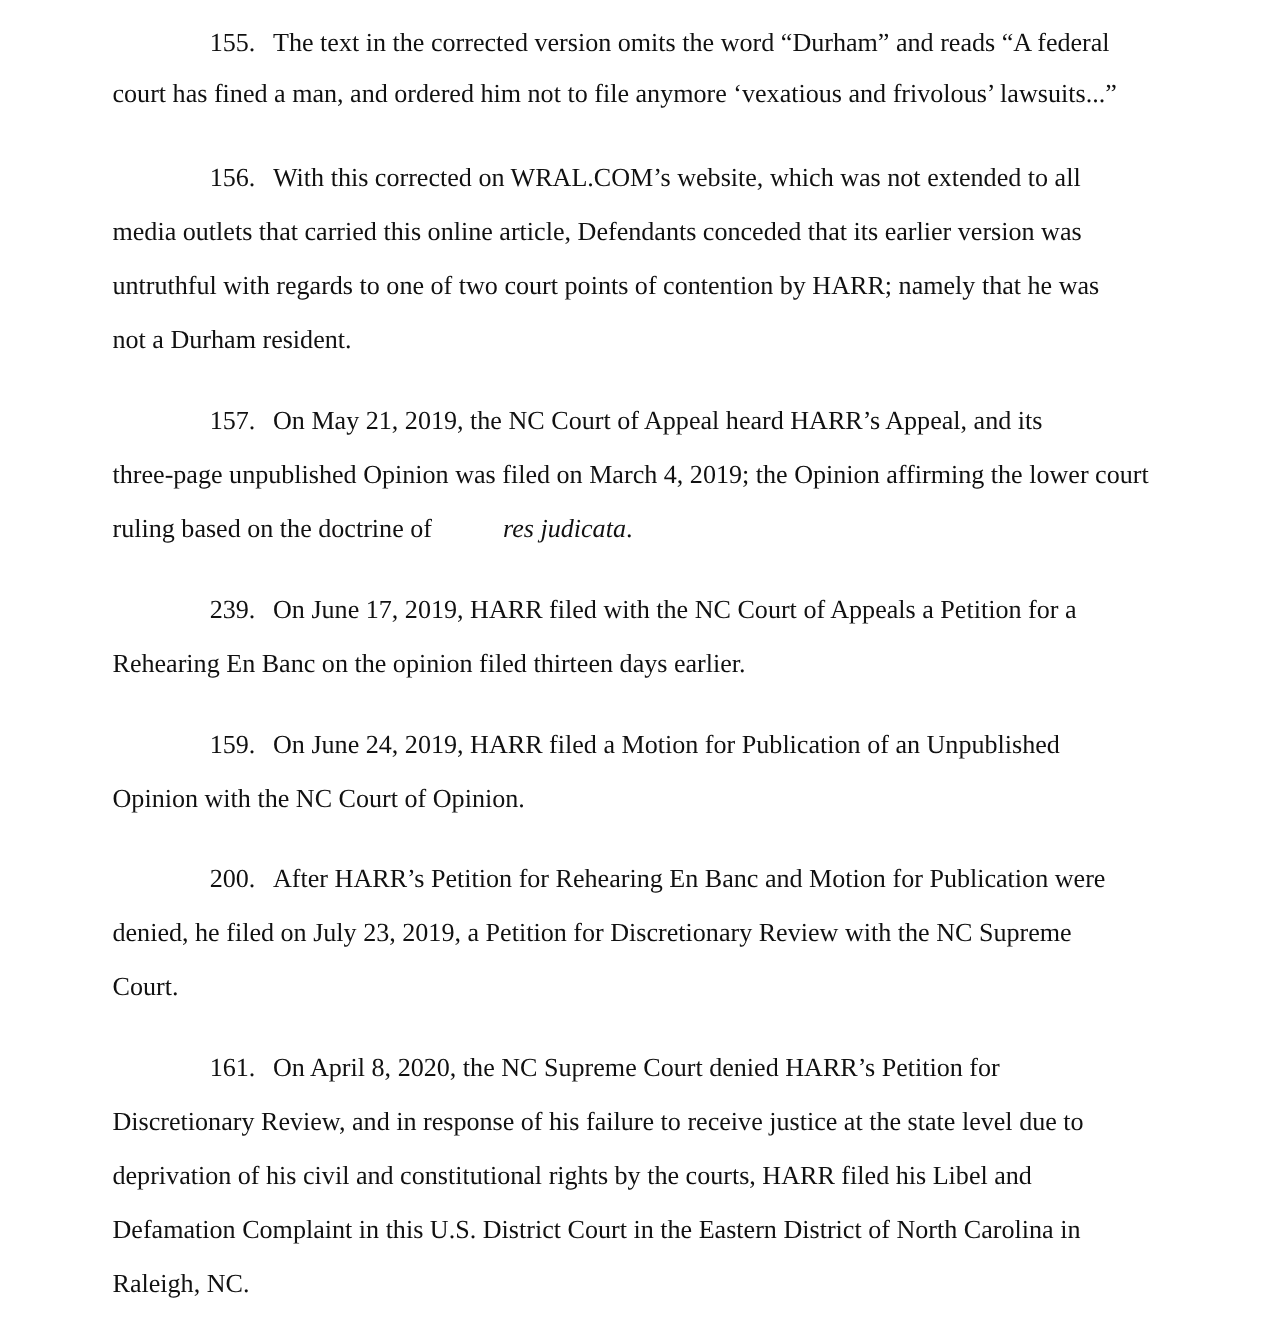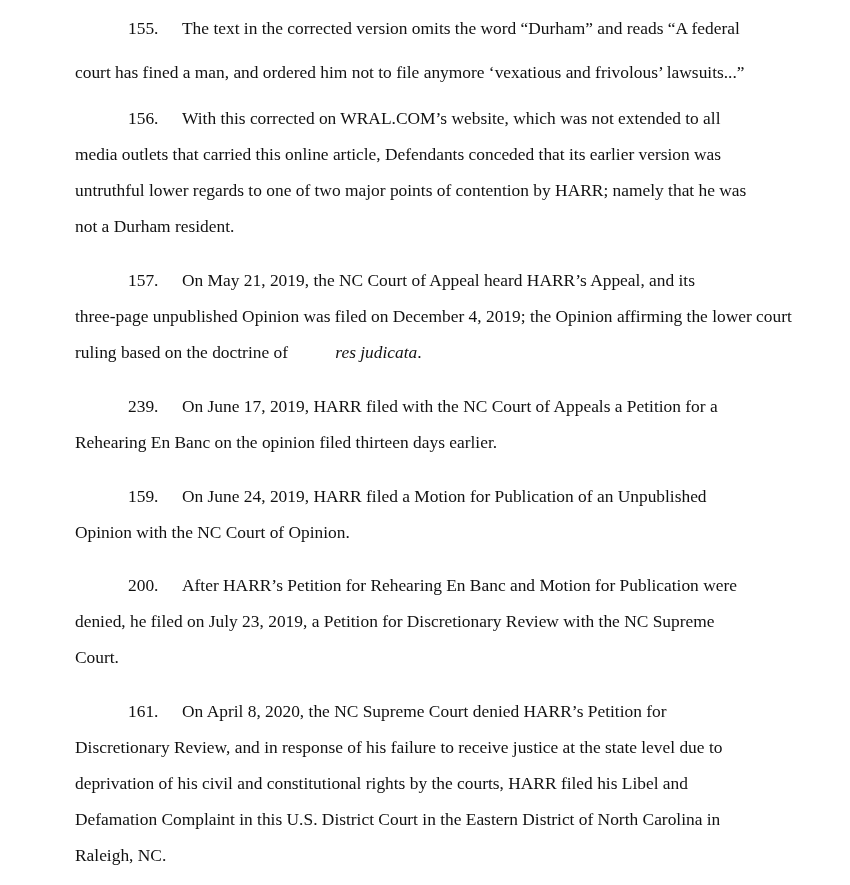--- a/index.html
+++ b/index.html
@@ -7,43 +7,43 @@
     width: 850px; height: 885px; position: relative; overflow: hidden;
     font-family: "Liberation Serif", "DejaVu Serif", serif;
     color: #111111;
   }
   .page { position: absolute; left: 0; top: 0; width: 850px; height: 885px; }
   .line {
     position: absolute; left: 75px; white-space: nowrap;
     font-size: 17.4px; line-height: 20px; height: 20px;
   }
   .line.first { left: 128px; }
-  .num { display: inline-block; width: 54px; }
+  .num { display: inline-block; width: 54px; text-align: center; }
   em { font-style: italic; margin-left: 43px; }
 </style>
 </head>
 <body>
 
 <div class="page">
 
   <div>
     <div class="line first" style="top:18px"><span class="num">155.</span><span>The text in the corrected version omits the word “Durham” and reads “A federal</span></div>
-    <div class="line" style="top:62px">court has fined a man, and ordered him not to file anymore ‘vexatious and frivolous’ lawsuits...”</div>
+    <div class="line" style="top:52px">court has fined a man, and ordered him not to file anymore ‘vexatious and frivolous’ lawsuits...”</div>
   </div>
 
   <div>
     <div class="line first" style="top:108px"><span class="num">156.</span><span>With this corrected on WRAL.COM’s website, which was not extended to all</span></div>
     <div class="line" style="top:144px">media outlets that carried this online article, Defendants conceded that its earlier version was</div>
-    <div class="line" style="top:180px">untruthful lower regards to one of two major points of contention by HARR; namely that he was</div>
+    <div class="line" style="top:180px">untruthful with regards to one of two court points of contention by HARR; namely that he was</div>
     <div class="line" style="top:216px">not a Durham resident.</div>
   </div>
 
   <div>
     <div class="line first" style="top:270px"><span class="num">157.</span><span>On May 21, 2019, the NC Court of Appeal heard HARR’s Appeal, and its</span></div>
-    <div class="line" style="top:306px">three-page unpublished Opinion was filed on December 4, 2019; the Opinion affirming the lower court</div>
+    <div class="line" style="top:306px">three-page unpublished Opinion was filed on March 4, 2019; the Opinion affirming the lower court</div>
     <div class="line" style="top:342px"><span>ruling based on the doctrine of </span><em>res judicata</em><span>.</span></div>
   </div>
 
   <div>
     <div class="line first" style="top:396px"><span class="num">239.</span><span>On June 17, 2019, HARR filed with the NC Court of Appeals a Petition for a</span></div>
     <div class="line" style="top:432px">Rehearing En Banc on the opinion filed thirteen days earlier.</div>
   </div>
 
   <div>
     <div class="line first" style="top:486px"><span class="num">159.</span><span>On June 24, 2019, HARR filed a Motion for Publication of an Unpublished</span></div>

